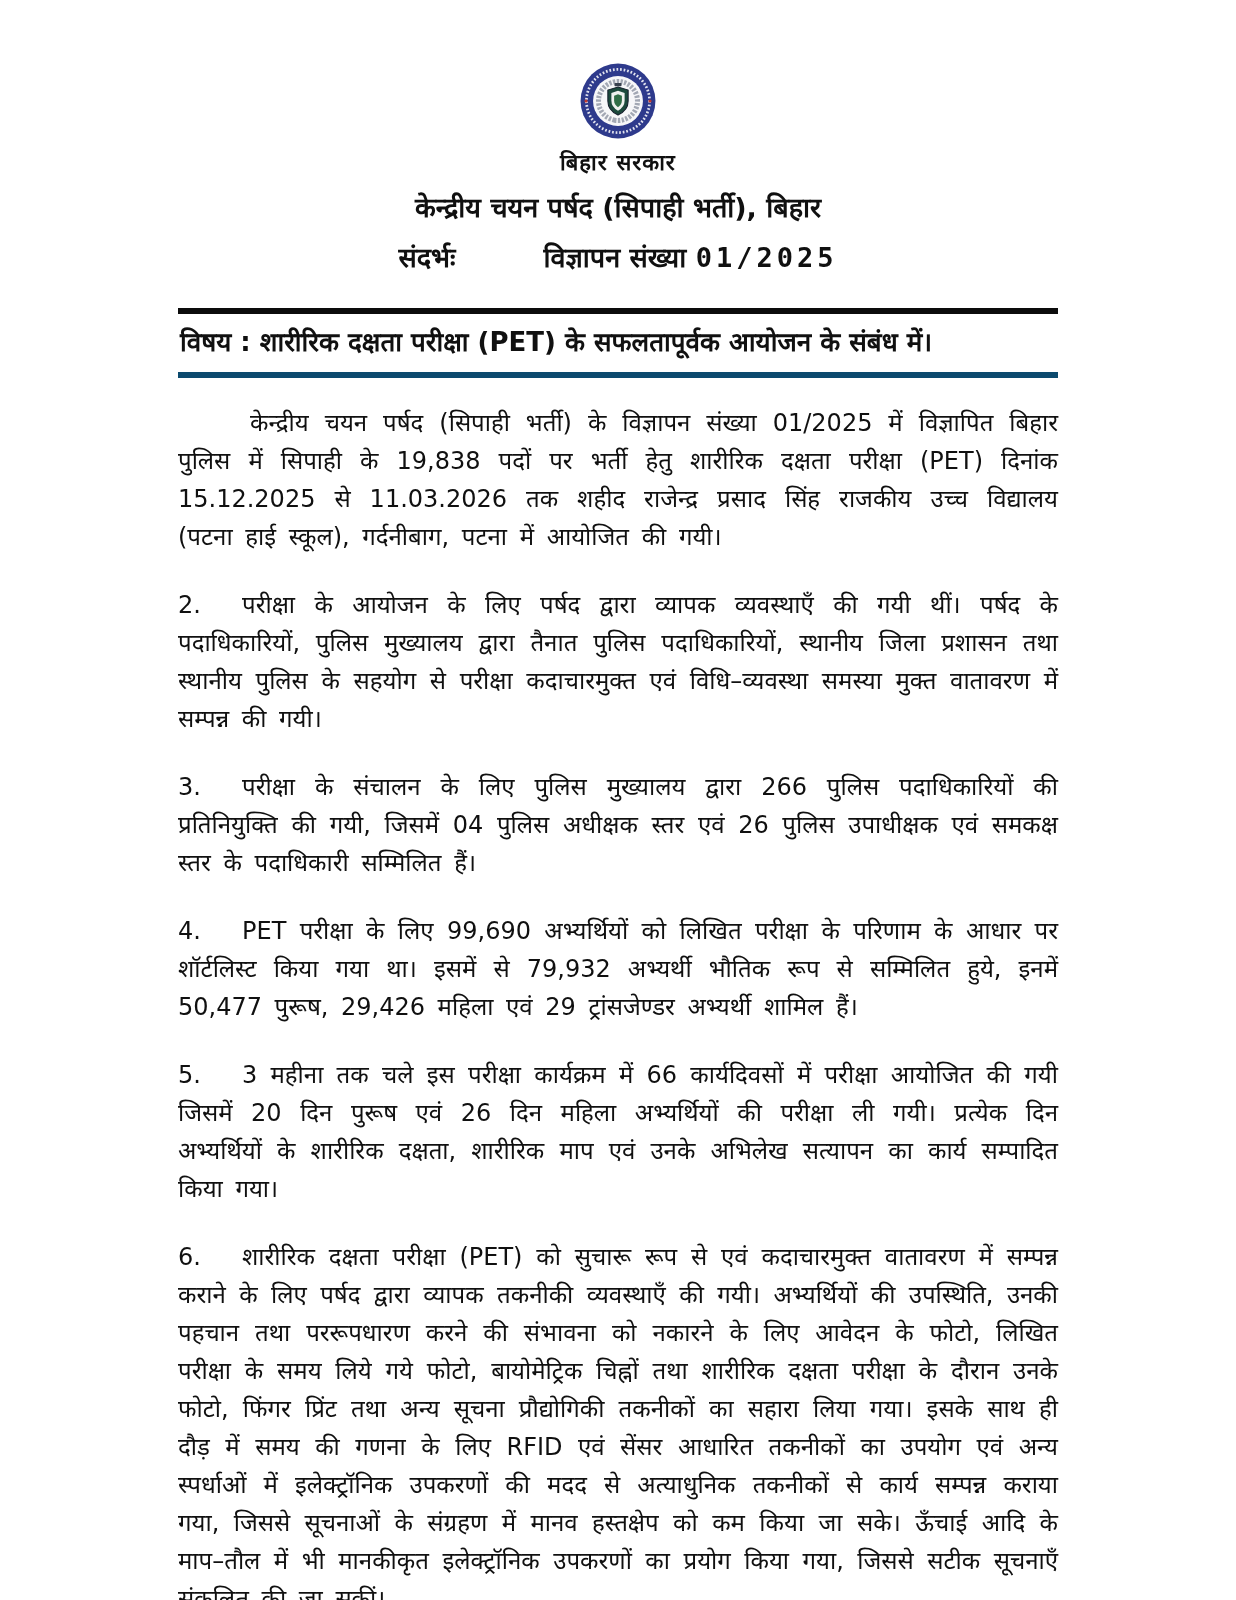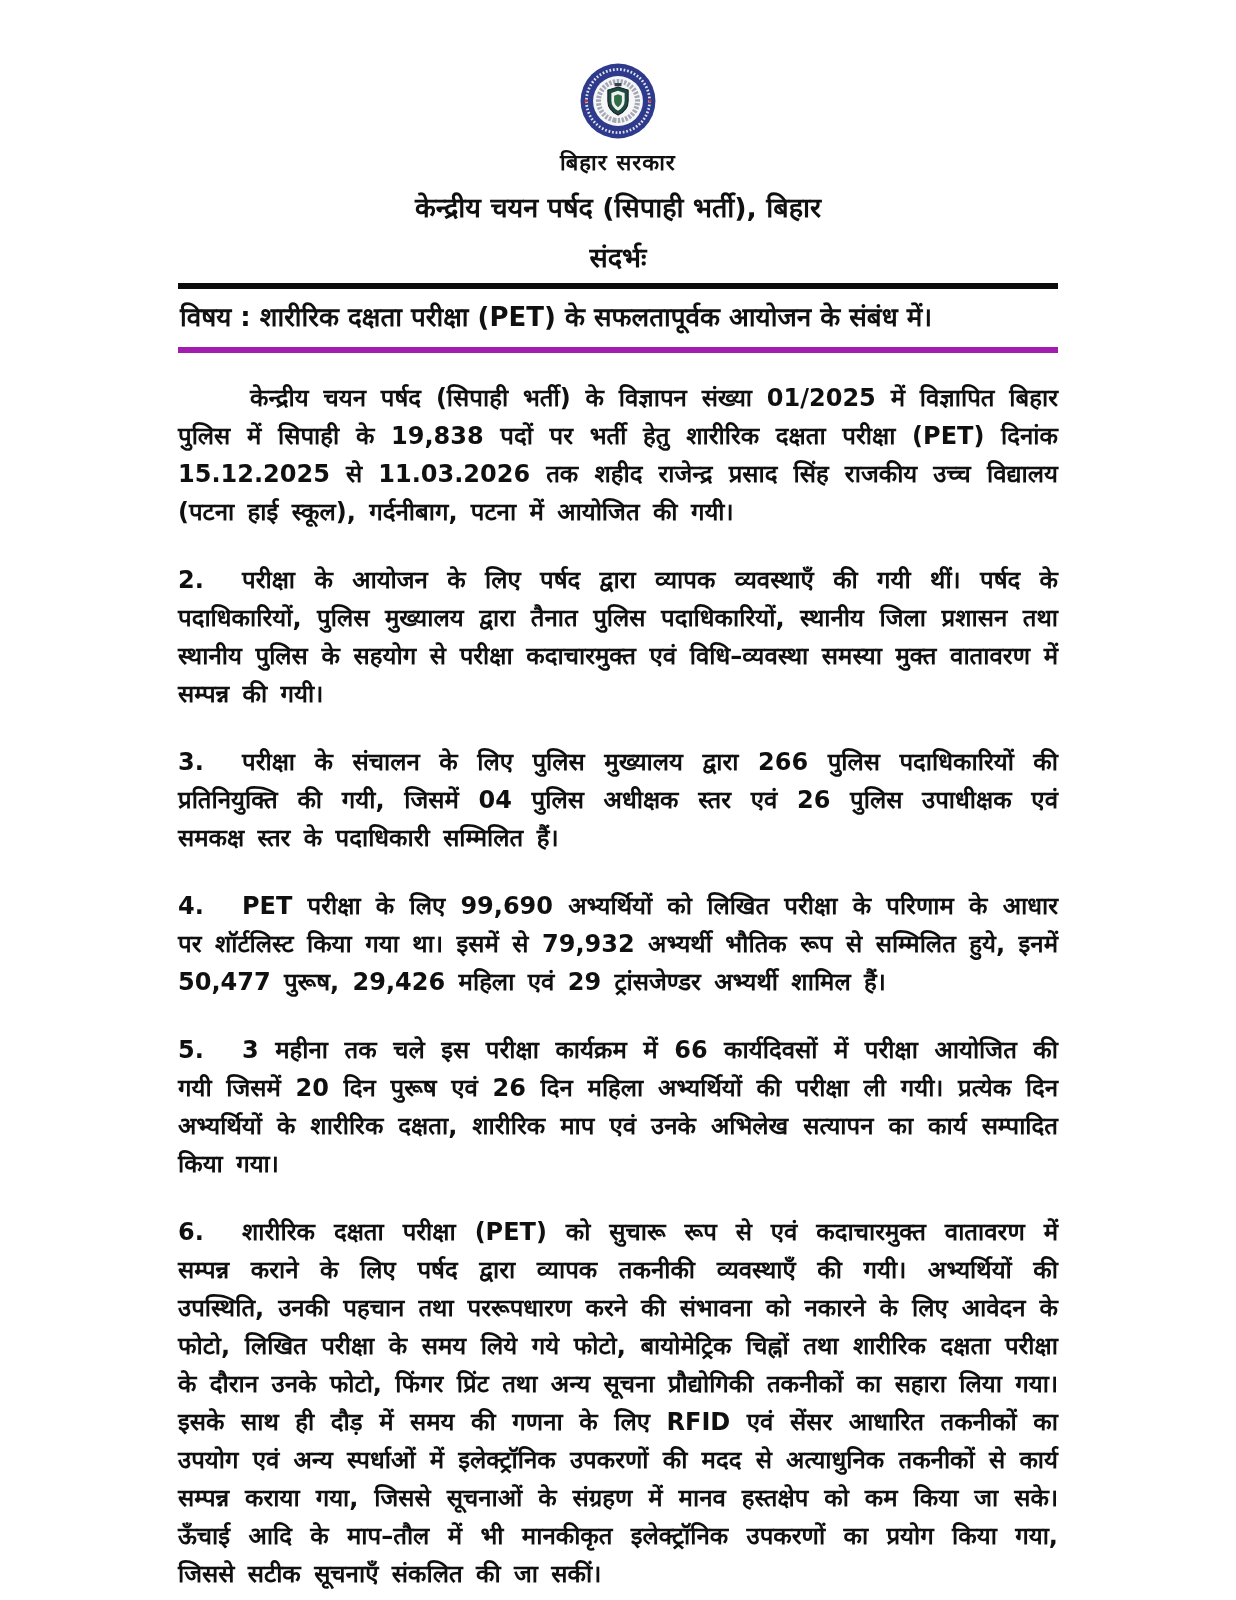--- a/index.html
+++ b/index.html
@@ -21,36 +21,35 @@
   .seal { width: 78px; height: 78px; }
   .govt-line   { font-size: 22px; font-weight: bold; letter-spacing: 1px; }
   .dept-line   { font-size: 20px; font-weight: bold; margin-top: 8px; }
   .board-line  { font-size: 27px; font-weight: bold; margin-top: 12px; text-align: center; }
   .press-line  { font-size: 27px; font-weight: bold; margin-top: 13px; }
   .ref-line    { font-size: 27px; font-weight: bold; margin-top: 13px;
                  display: flex; justify-content: center; gap: 88px; }
   .spaced-num  { letter-spacing: 4px; font-family: "DejaVu Sans Mono", "DejaVu Sans", monospace; font-weight: bold; }
   
   .subject-box {
-    margin-top: 8px;
+    margin-top: 33px;
     border-top: 6px solid #0c0c0c;
-    border-bottom: 6px solid #a21caf;
+    border-bottom: 6px solid #0c4a6e;
     padding: 9px 2px 13px 2px;
     font-size: 26px; font-weight: bold;
     text-align: left;
   }
   
   .body-copy { margin-top: 26px; }
   .para {
     margin: 0 0 30px 0;
     font-size: 24px;
     line-height: 38px;
     text-align: justify;
     word-spacing: 5px;
-    font-weight: bold;
   }
   .para.indented { text-indent: 72px; }
   .pnum { display: inline-block; min-width: 64px; text-indent: 0; }
 </style>
 </head>
 <body>
 
 <div class="page">
 
   <header class="letterhead">
@@ -75,20 +74,24 @@
         <path d="M50 41.5 L55 43.3 L55 49.4 Q55 54.8 50 58 Q45 54.8 45 49.4 L45 43.3 Z" fill="#2f6e46"></path>
       </svg>
     </div>
 
     <div class="govt-line">बिहार सरकार</div>
     <div class="board-line">केन्द्रीय चयन पर्षद (सिपाही भर्ती), बिहार</div>
 
 
     <div class="ref-line">
       <span>संदर्भः</span>
+      <span>
+        <span>विज्ञापन संख्या</span>
+        <span class="spaced-num">01/2025</span>
+      </span>
     </div>
 
   </header>
 
   <div class="subject-box">विषय : शारीरिक दक्षता परीक्षा (PET) के सफलतापूर्वक आयोजन के संबंध में।</div>
 
   <main class="body-copy">
 
     <p class="para indented"><span class="ptext">केन्द्रीय चयन पर्षद (सिपाही भर्ती) के विज्ञापन संख्या 01/2025 में विज्ञापित बिहार पुलिस में सिपाही के 19,838 पदों पर भर्ती हेतु शारीरिक दक्षता परीक्षा (PET) दिनांक 15.12.2025 से 11.03.2026 तक शहीद राजेन्द्र प्रसाद सिंह राजकीय उच्च विद्यालय (पटना हाई स्कूल), गर्दनीबाग, पटना में आयोजित की गयी।</span></p>
 

